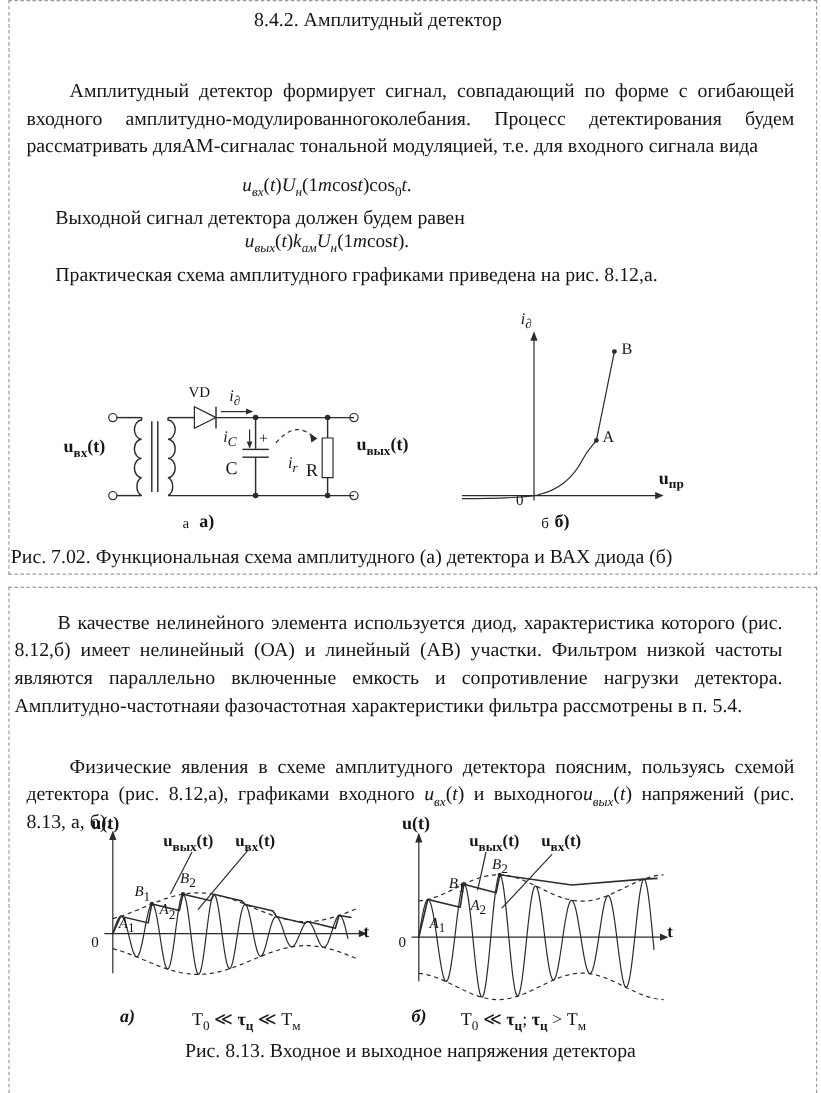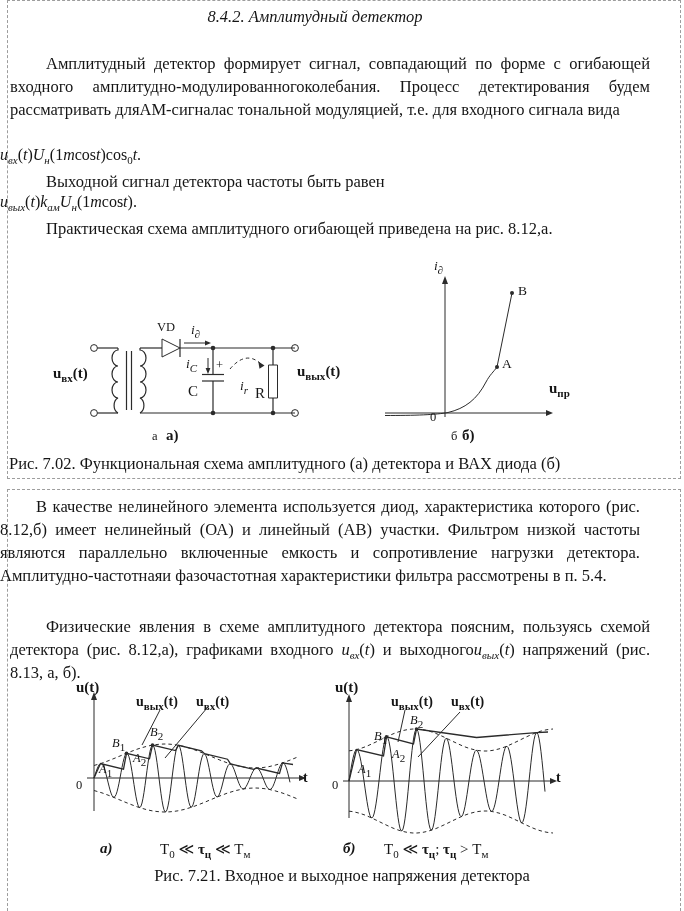--- a/index.html
+++ b/index.html
@@ -1,24 +1,24 @@
 <!DOCTYPE html>
 <html><head>
 <meta charset="utf-8">
 <style>
   html,body{margin:0;padding:0}
   body{width:684px;height:911px;position:relative;background:#fff;color:#151515;
        font-family:"Liberation Serif",serif;overflow:hidden}
   .box{position:absolute;border:1px dashed #9d9d9d}
-  .para{position:absolute;margin:0;text-align:justify;text-indent:36px;
+  .para{position:absolute;margin:12px;text-align:justify;text-indent:36px;
         font-size:16.5px;line-height:23px}
   .line{position:absolute;font-size:16.5px;line-height:23px;white-space:nowrap}
-  .formula{position:absolute;left:0;width:545px;text-align:left;font-size:16px}
+  .formula{position:absolute;left:0;width:545px;text-align:center;font-size:16px}
   .title{position:absolute;left:0;width:630px;text-align:center;
-         font-style:italic;font-size:16.5px}
+         font-size:16.5px}
   .caption{position:absolute;font-size:16.5px}
   .it{font-style:italic}
   .bd{font-weight:bold}
   sub{font-size:11px;line-height:0}
   .flabel{position:absolute;font-size:14px;white-space:nowrap}
   .flabel-b{position:absolute;font-size:14px;font-weight:bold;white-space:nowrap}
   .flabel-s{position:absolute;font-size:12.5px;white-space:nowrap}
   .figtag{position:absolute;font-size:15px;font-weight:bold;white-space:nowrap}
   .figtag-i{position:absolute;font-size:15px;font-weight:bold;font-style:italic;white-space:nowrap}
   .cond{position:absolute;font-size:15px;white-space:nowrap}
@@ -34,25 +34,25 @@
 
 <div class="box" style="left:7px;top:0;width:672px;height:477px"></div>
 <div class="box" style="left:7px;top:489px;width:672px;height:430px"></div>
 
 <div class="title" style="top:7px">8.4.2. Амплитудный детектор</div>
 
 <p class="para" style="left:10px;top:52px;width:640px">Амплитудный детектор формирует сигнал, совпадающий по форме с огибающей входного амплитудно-модулированногоколебания. Процесс детектирования будем рассматривать дляАМ-сигналас тональной модуляцией, т.е. для входного сигнала вида</p>
 
 <div class="formula" style="top:146px"><span class="it">u</span><sub class="it">вх</sub><span>(</span><span class="it">t</span><span>)</span><span class="it">U</span><sub class="it">н</sub><span>(1</span><span class="it">m</span><span>cos</span><span class="it">t</span><span>)cos</span><sub>0</sub><span class="it">t</span><span>.</span></div>
 
-<div class="line" style="left:46px;top:170px">Выходной сигнал детектора частоты быть равен</div>
+<div class="line" style="left:46px;top:170px">Выходной сигнал детектора должен будем равен</div>
 
 <div class="formula" style="top:193px"><span class="it">u</span><sub class="it">вых</sub><span>(</span><span class="it">t</span><span>)</span><span class="it">k</span><sub class="it">ам</sub><span class="it">U</span><sub class="it">н</sub><span>(1</span><span class="it">m</span><span>cos</span><span class="it">t</span><span>).</span></div>
 
-<div class="line" style="left:46px;top:217px">Практическая схема амплитудного огибающей приведена на рис. 8.12,а.</div>
+<div class="line" style="left:46px;top:217px">Практическая схема амплитудного графиками приведена на рис. 8.12,а.</div>
 
 <svg style="left:40px;top:255px" width="320" height="200" viewBox="0 0 320 200">
 
   <circle class="thin" cx="54" cy="93" r="3.4"></circle>
   <circle class="thin" cx="54" cy="158" r="3.4"></circle>
   <line class="wire" x1="57.4" y1="93" x2="78" y2="93"></line>
   <line class="wire" x1="57.4" y1="158" x2="78" y2="158"></line>
 
   <path class="wire" d="M78,93 l0,2 a6,8 0 0 0 0,16 a6,8 0 0 0 0,16 a6,8 0 0 0 0,16 a6,8 0 0 0 0,15 l0,0"></path>
   <line class="wire" x1="86.5" y1="96" x2="86.5" y2="155"></line>
@@ -106,21 +106,21 @@
 <svg style="left:380px;top:255px" width="290" height="200" viewBox="0 0 290 200">
   <line class="thin" x1="65" y1="27" x2="65" y2="162"></line>
   <polygon class="fill" points="62,29 65,21 68,29"></polygon>
   <line class="thin" x1="5" y1="158" x2="168" y2="158"></line>
   <polygon class="fill" points="166,155 173,158 166,161"></polygon>
   <path class="thin" d="M5,160.5 C35,160.5 56,159.8 68,157.5 C85,153.5 97,144.5 106,127 C110,119.5 113.5,117 117,112 L132,38"></path>
   <circle class="fill" cx="117" cy="112" r="2"></circle>
   <circle class="fill" cx="132" cy="38" r="2"></circle>
 </svg>
 <div class="flabel-s" style="left:434px;top:258px;font-size:13.5px"><span class="it">i</span><sub class="it">∂</sub></div>
-<div class="flabel-b" style="left:549px;top:380px;font-size:15px"><span class="bd">u</span><sub class="bd">пр</sub></div>
+<div class="flabel-b" style="left:549px;top:391px;font-size:15px"><span class="bd">u</span><sub class="bd">пр</sub></div>
 <div class="flabel-s" style="left:430px;top:410px">0</div>
 <div class="flabel-s" style="left:502px;top:356px;font-size:13.5px">A</div>
 <div class="flabel-s" style="left:518px;top:283px;font-size:13.5px">B</div>
 <div class="flabel-s" style="left:451px;top:429px">б</div>
 <div class="figtag" style="left:462px;top:427px">б)</div>
 
 <div class="caption" style="left:9px;top:454px">Рис. 7.02. Функциональная схема амплитудного (а) детектора и ВАХ диода (б)</div>
 
 <p class="para" style="left:0;top:495px;width:640px">В качестве нелинейного элемента используется диод, характеристика которого (рис. 8.12,б) имеет нелинейный (ОА) и линейный (АВ) участки. Фильтром низкой частоты являются параллельно включенные емкость и сопротивление нагрузки детектора. Амплитудно-частотнаяи фазочастотная характеристики фильтра рассмотрены в п. 5.4.</p>
 <p class="para" style="left:10px;top:615px;width:640px"><span>Физические явления в схеме амплитудного детектора поясним, пользуясь схемой детектора (рис. 8.12,а), графиками входного </span><span class="it">u</span><sub class="it">вх</sub><span>(</span><span class="it">t</span><span>) и выходного</span><span class="it">u</span><sub class="it">вых</sub><span>(</span><span class="it">t</span><span>)</span><span> напряжений (рис. 8.13, а, б).</span></p>
@@ -170,13 +170,13 @@
 <div class="flabel-b" style="left:451px;top:694px"><span class="bd">u</span><sub class="bd">вх</sub><span class="bd">(t)</span></div>
 <div class="flabel-s" style="left:358px;top:762px"><span class="it">A</span><sub>1</sub></div>
 <div class="flabel-s" style="left:374px;top:729px"><span class="it">B</span><sub>1</sub></div>
 <div class="flabel-s" style="left:392px;top:747px"><span class="it">A</span><sub>2</sub></div>
 <div class="flabel-s" style="left:410px;top:713px"><span class="it">B</span><sub>2</sub></div>
 <div class="flabel-s" style="left:332px;top:778px">0</div>
 <div class="flabel-b" style="left:556px;top:770px">t</div>
 <div class="figtag-i" style="left:343px;top:840px">б)</div>
 <div class="cond" style="left:384px;top:840px"><span>T</span><sub>0</sub><span> ≪ </span><span class="bd">τ</span><sub class="bd">ц</sub><span>; </span><span class="bd">τ</span><sub class="bd">ц</sub><span> &gt; </span><span>T</span><sub>м</sub></div>
 
-<div class="caption" style="left:7px;top:866px;width:670px;text-align:center">Рис. 7.21. Входное и выходное напряжения детектора</div>
+<div class="caption" style="left:7px;top:866px;width:670px;text-align:center">Рис. 8.13. Входное и выходное напряжения детектора</div>
 
 </body></html>

